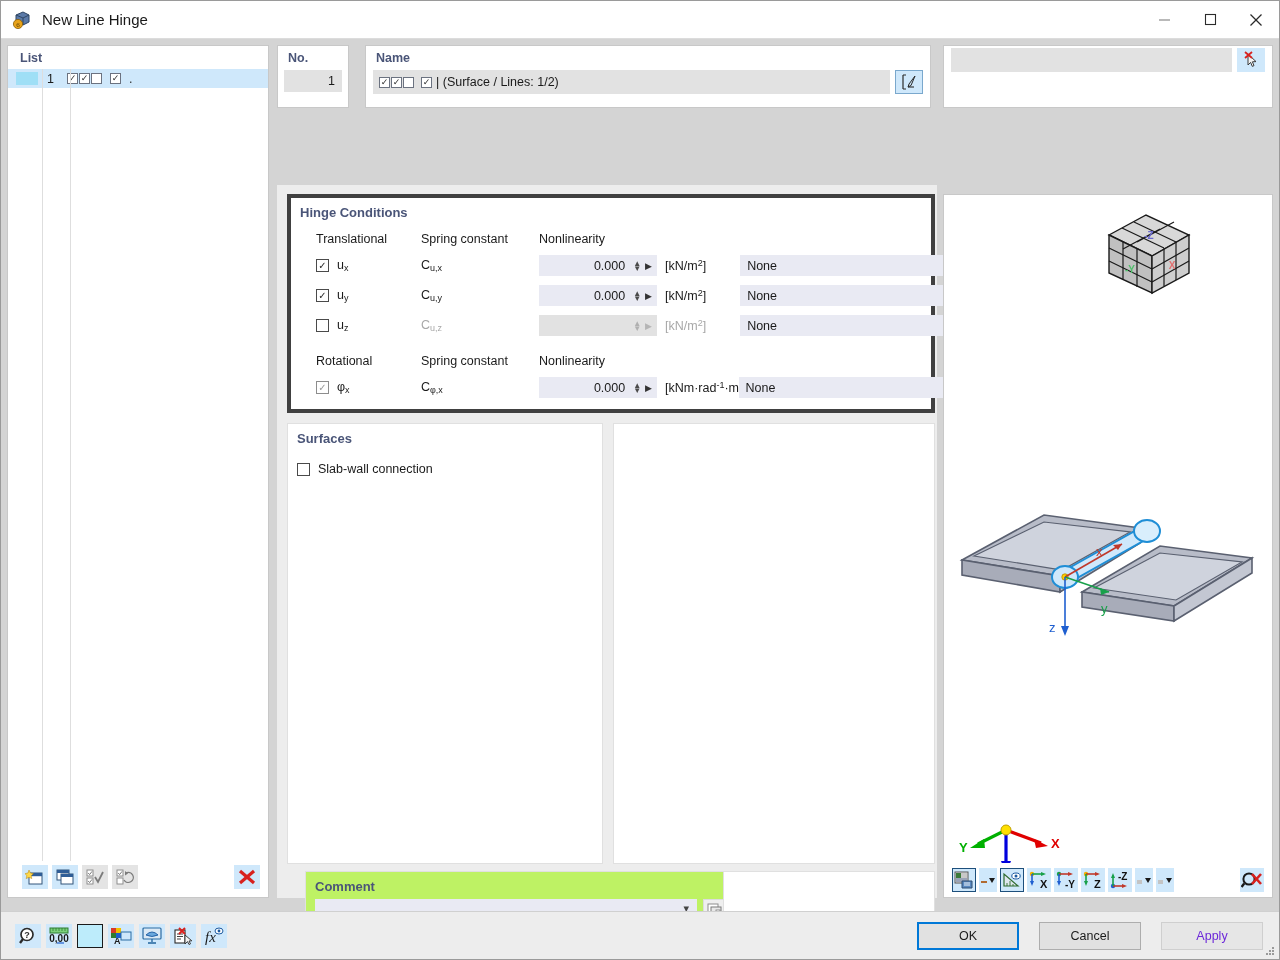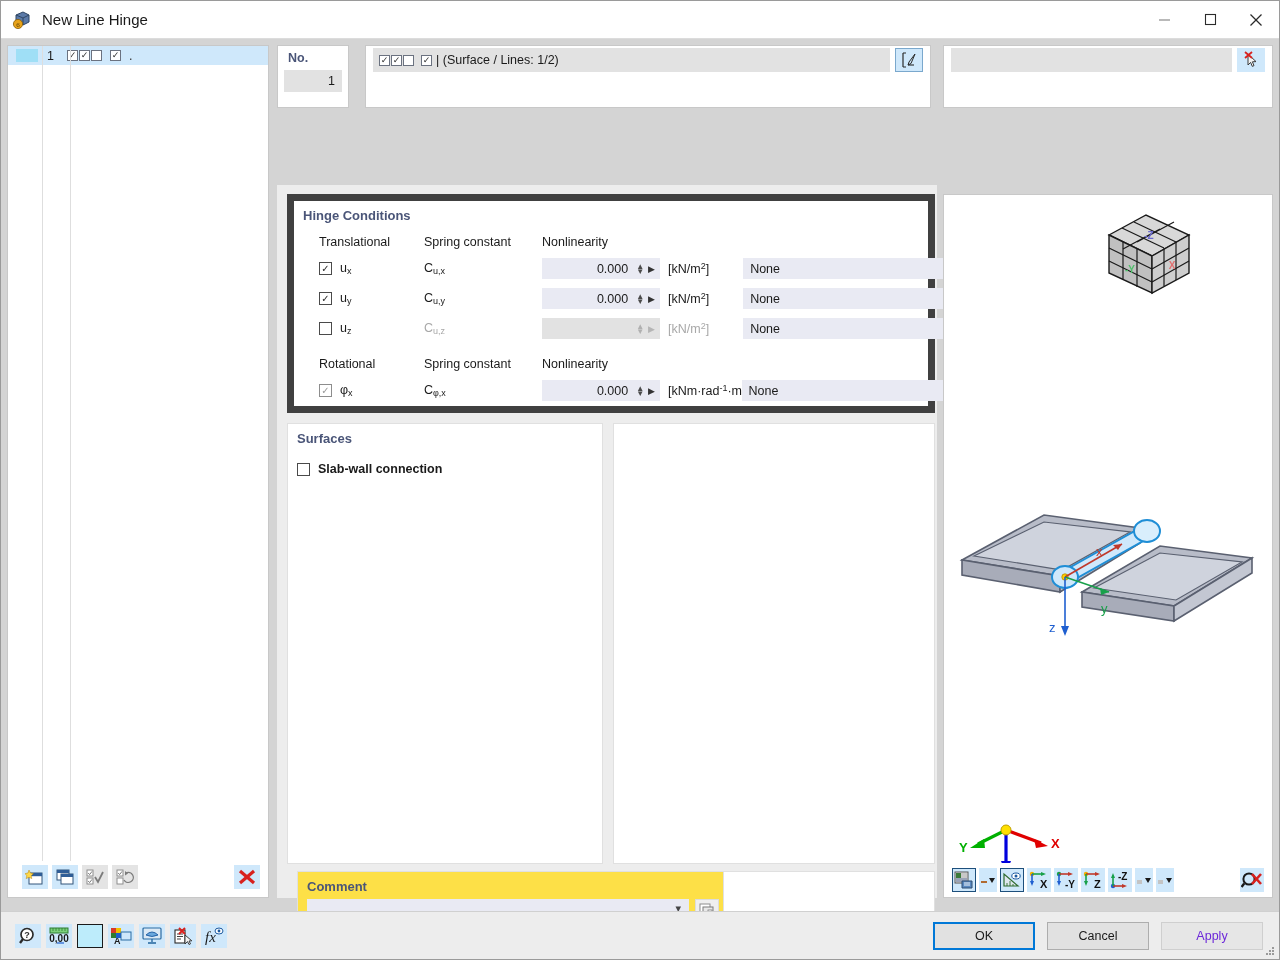--- a/index.html
+++ b/index.html
@@ -125,21 +125,21 @@
     height:26px; padding: 0 16px; background:#eeeeee; font-size:12.5px;
     color:#1a1a1a;
   }
   .tab-content {
     position:absolute; left:276px; top:146px; width:660px; height:713px;
     background:#ededed;
   }
   
   .hinge-card {
     position:absolute; left:286px; top:155px; width:648px; height:219px;
-    background:#fff; border:7px solid #404040;
+    background:#fff; border:4px solid #404040;
   }
   .sec-title { font-weight:bold; color:#4a5578; font-size:13px; padding:7px 0 0 9px; }
   .grid {
     display:grid;
     grid-template-columns: 105px 118px 1fr;
     align-items:center;
     margin-left:20px;
   }
   .hdr { font-size:12.5px; color:#1a1a1a; }
   .chkrow { display:flex; align-items:center; gap:8px; }
@@ -168,22 +168,22 @@
     display:flex; align-items:center; padding-left:7px; font-size:12.5px;
     position:relative;
   }
   .select .chev { position:absolute; right:8px; top:3px; color:#444; font-size:11px; }
 
   
   .opt-card { position:absolute; left:286px; top:384px; width:316px; height:441px;
               background:#fff; border:1px solid #e0e0e0; }
   .opt-right { position:absolute; left:612px; top:384px; width:322px; height:441px;
                background:#fff; border:1px solid #e0e0e0; }
-  .comment-card { position:absolute; left:296px; top:832px; width:432px; height:54px;
-                  background:#fde047; border:1px solid #e0e0e0; }
+  .comment-card { position:absolute; left:304px; top:832px; width:432px; height:54px;
+                  background:#bef264; border:1px solid #e0e0e0; }
   .comment-right { position:absolute; left:722px; top:832px; width:212px; height:54px;
                    background:#fff; border:1px solid #e0e0e0; }
   .comment-row { display:flex; gap:6px; padding: 0 9px; align-items:center; }
   .comment-input { flex:1; height:22px; background:#e9eaf3; position:relative; }
   .comment-input .chev { position:absolute; right:8px; top:3px; color:#444; font-size:11px; }
   .comment-btn { width:24px; height:22px; background:#efefef; border:1px solid #dcdcdc;
                  display:flex; align-items:center; justify-content:center; }
 
   
   .viewport {
@@ -208,21 +208,21 @@
   .footer {
     position:absolute; left:0; right:0; bottom:0; height:48px;
     background:#ededed; border-top:1px solid #d0d0d0;
     display:flex; align-items:center;
   }
   .footer-left { display:flex; align-items:center; gap:5px; padding-left:14px; }
   .fbtn { width:26px; height:24px; background:#cfe8fb;
           display:flex; align-items:center; justify-content:center; }
   .fbtn.white { background:#bdecfb; border:1px solid #1a1a1a; }
   .footer-right { margin-left:auto; display:flex; 
-                  gap:12px; padding-right:16px; }
+                  gap:20px; padding-right:16px; }
   .btn {
     width:102px; height:28px; background:#e1e1e1; border:1px solid #adadad;
     font-size:12.5px; display:flex; align-items:center; justify-content:center;
     color:#1a1a1a;
   }
   .btn.primary { background:#e1e1e1; border:2px solid #0078d7; }
   .btn.disabled { color:#6d28d9; border-color:#cfcfcf; background:#e6e6e6; }
   .grip { position:absolute; right:4px; bottom:3px; width:10px; height:10px; }
   .grip i { position:absolute; width:2px; height:2px; background:#9a9a9a; }
 </style>
@@ -259,20 +259,21 @@
       <svg width="14" height="14" viewBox="0 0 14 14">
           <line x1="1.5" y1="1.5" x2="12.5" y2="12.5" stroke="#2b2b2b" stroke-width="1.2"></line>
           <line x1="12.5" y1="1.5" x2="1.5" y2="12.5" stroke="#2b2b2b" stroke-width="1.2"></line>
         </svg>
     </span>
   </div>
 
   <div class="body-area">
 
     <div class="list-panel">
+      <div class="list-head">List</div>
       <div class="list-body">
         <div class="list-vline" style="left:34px"></div>
         <div class="list-vline" style="left:62px"></div>
         <div class="list-row">
           <span class="list-col-color"></span>
           <span class="list-col-no">1</span>
           <span class="list-chk-group">
             <span class="mini-chk">✓</span>
             <span class="mini-chk">✓</span>
             <span class="mini-chk"></span>
@@ -324,20 +325,21 @@
         </span>
       </div>
     </div>
 
     <div class="no-panel">
       <div class="panel-title">No.</div>
       <div class="no-field">1</div>
     </div>
 
     <div class="name-panel">
+      <div class="panel-title">Name</div>
       <div class="name-row">
         <div class="name-field">
           <span class="mini-chk">✓</span>
           <span class="mini-chk" style="margin-left:-3px">✓</span>
           <span class="mini-chk" style="margin-left:-3px"></span>
           <span class="mini-chk" style="margin-left:3px">✓</span>
           <span>| (Surface / Lines: 1/2)</span>
         </div>
         <div class="name-btn">
           <svg width="18" height="18" viewBox="0 0 18 18">
@@ -469,21 +471,21 @@
           <div class="select" style="margin-left:-12px">
             <span>None</span>
             <span class="chev">▾</span>
           </div>
         </div>
       </div>
     </div>
 
     <div class="opt-card">
       <div class="sec-title">Surfaces</div>
-      <div class="chkrow" style="padding:16px 0 0 9px;font-weight:bold;">
+      <div class="chkrow" style="padding:16px 0 0 9px;">
         <span class="chk"></span>
         <span>Slab-wall connection</span>
       </div>
     </div>
     <div class="opt-right"></div>
 
     <div class="comment-card">
       <div class="sec-title">Comment</div>
       <div class="comment-row" style="margin-top:5px">
         <div class="comment-input">

